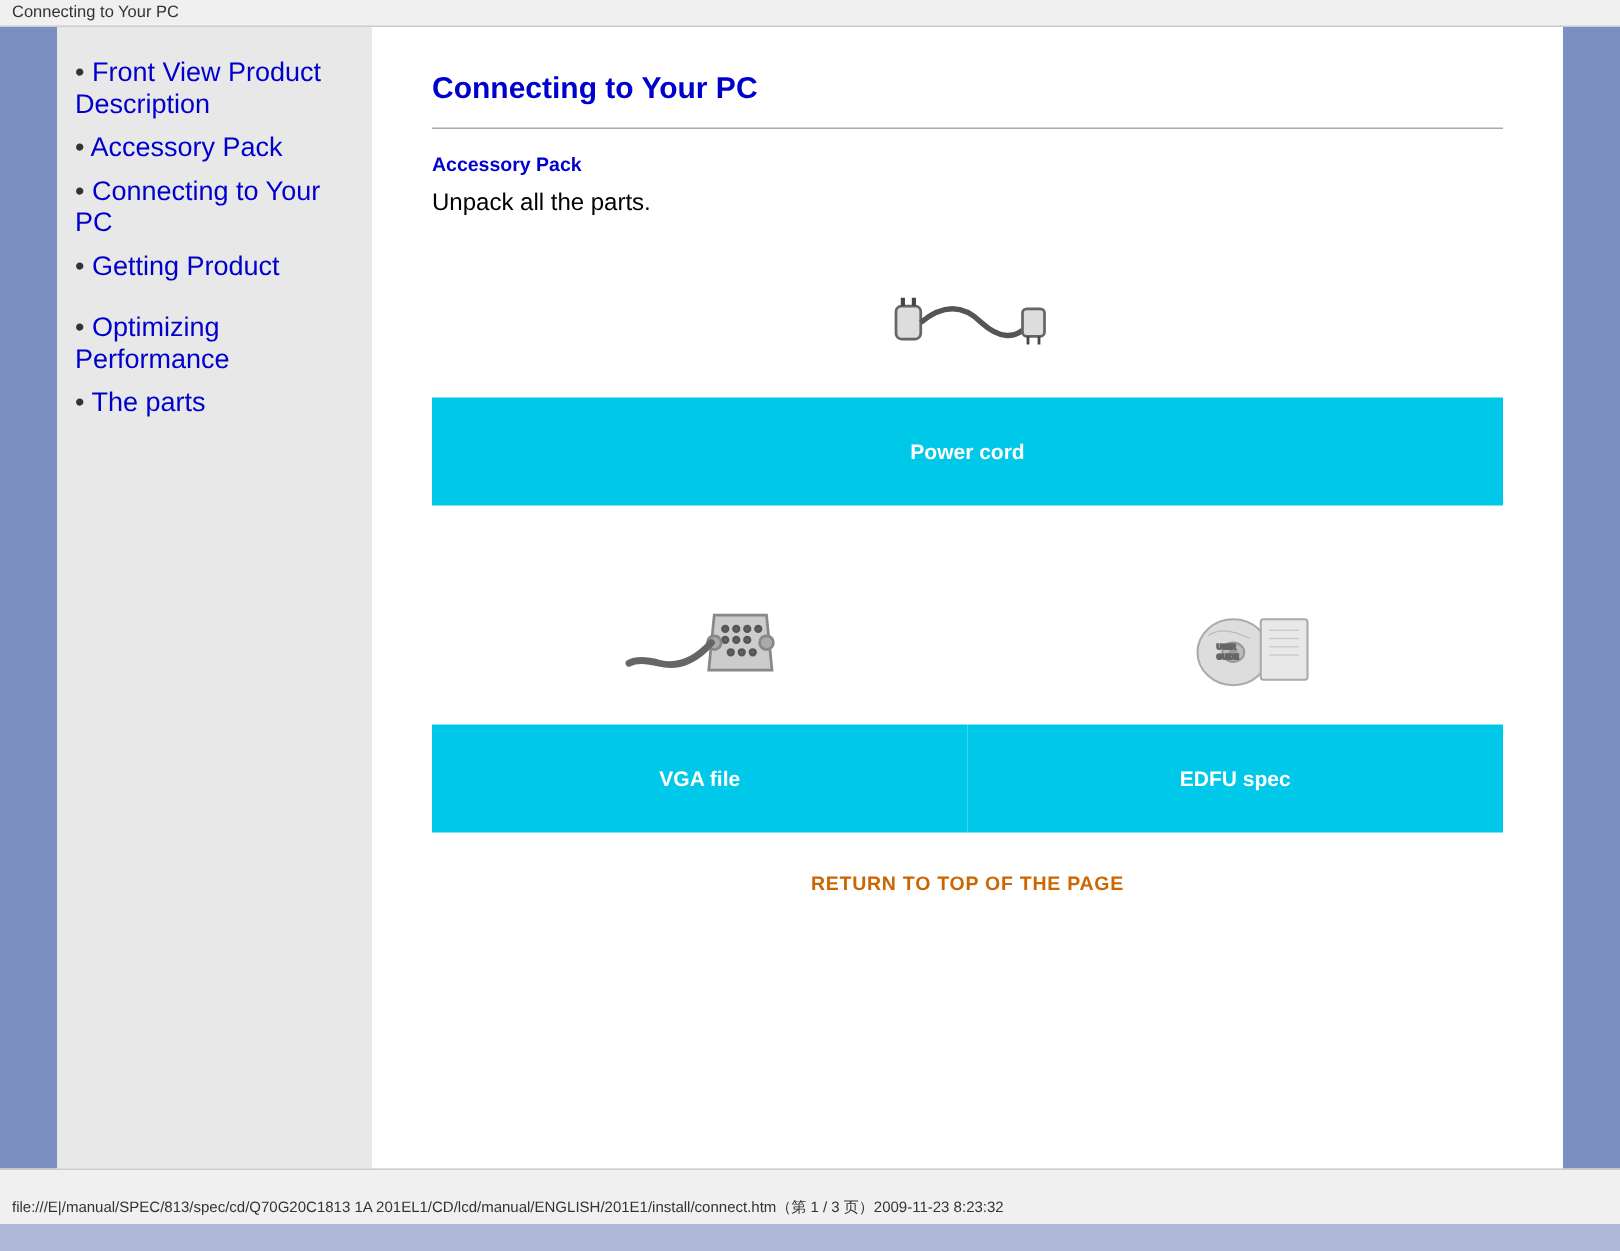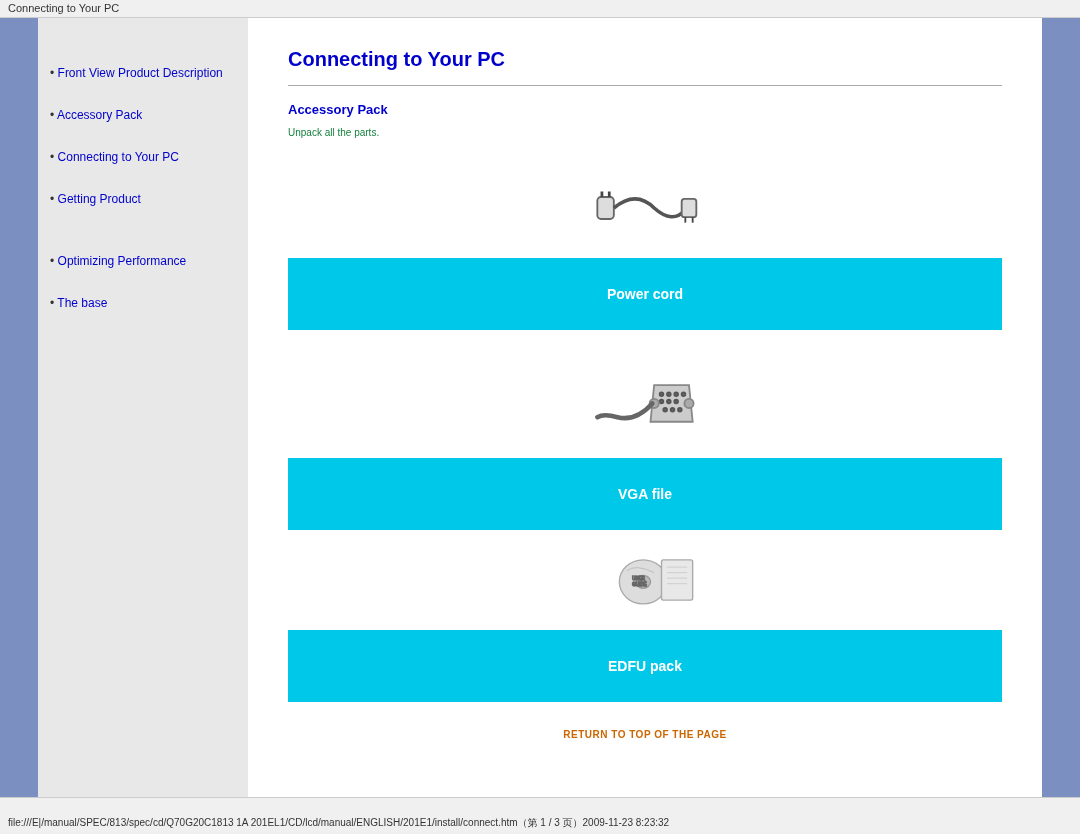--- a/index.html
+++ b/index.html
@@ -38,22 +38,21 @@
       background: #e8e8e8;
       padding: 20px 12px;
       flex-shrink: 0;
     }
     .sidebar ul {
       list-style: none;
       padding: 0;
     }
     .sidebar ul li {
       margin-bottom: 8px;
-      font-size: 12px;
-      margin-top: 28px;
+      font-size: 18px;
     }
     .sidebar ul li a {
       color: #0000cc;
       text-decoration: none;
     }
     .sidebar ul li::before {
       content: "• ";
       color: #333;
     }
     .sidebar-spacer { height: 12px; }
@@ -79,22 +78,22 @@
       border-top: 1px solid #aaa;
       margin-bottom: 16px;
     }
     .section-title {
       color: #0000cc;
       font-weight: bold;
       font-size: 13px;
       margin-bottom: 10px;
     }
     .unpack-text {
-      font-size: 10px;
-      color: #15803d;
+      font-size: 16px;
+      color: #000000;
       margin-bottom: 20px;
     }
     .item-cell {
       display: flex;
       flex-direction: column;
       align-items: center;
     }
     .item-image {
       height: 100px;
       display: flex;
@@ -108,41 +107,40 @@
       font-weight: bold;
       font-size: 14px;
       text-align: center;
       width: 100%;
       padding: 28px 10px;
       margin-top: 0;
     }
     .items-row {
       display: flex;
       gap: 0;
-      margin-bottom: 8px;
-      flex-direction: column;
+      margin-bottom: 26px;
     }
     .items-row .item-cell {
       flex: 1;
     }
     .spacer-between { height: 20px; }
     .return-link {
       text-align: center;
       margin-top: 24px;
     }
     .return-link a {
       color: #cc6600;
-      font-size: 10px;
+      font-size: 13px;
       font-weight: bold;
       text-decoration: none;
       letter-spacing: 0.5px;
     }
     .status-bar {
       position: absolute;
-      bottom: 0; left: 0; right: 0;
+      bottom: 18px; left: 0; right: 0;
       height: 34px;
       background: #f0f0f0;
       border-top: 1px solid #ccc;
       font-size: 10px;
       color: #333;
       padding: 18px 8px;
       white-space: nowrap;
       overflow: hidden;
     }
 
@@ -166,21 +164,21 @@
   <div class="left-accent"></div>
 
   <div class="sidebar">
     <ul>
       <li><a href="#">Front View Product Description</a></li>
       <li><a href="#">Accessory Pack</a></li>
       <li><a href="#">Connecting to Your PC</a></li>
       <li><a href="#">Getting Product</a></li>
       <div class="sidebar-spacer"></div>
       <li><a href="#">Optimizing Performance</a></li>
-      <li><a href="#">The base</a></li>
+      <li><a href="#">The parts</a></li>
     </ul>
   </div>
 
   <div class="content-area">
     <h1 class="page-title">Connecting to Your PC</h1>
     <hr class="divider">
     <div class="section-title">Accessory Pack</div>
     <div class="unpack-text">Unpack all the parts.</div>
 
     <div class="items-row">
@@ -254,21 +252,21 @@
               <line x1="84" y1="26" x2="106" y2="26" stroke="#ccc" stroke-width="1"></line>
               <line x1="84" y1="32" x2="106" y2="32" stroke="#ccc" stroke-width="1"></line>
               <line x1="84" y1="38" x2="106" y2="38" stroke="#ccc" stroke-width="1"></line>
               <line x1="84" y1="44" x2="106" y2="44" stroke="#ccc" stroke-width="1"></line>
 
               <text x="46" y="40" font-size="5" fill="#666" font-family="Arial">USER</text>
               <text x="46" y="47" font-size="5" fill="#666" font-family="Arial">GUIDE</text>
             </g>
           </svg>
         </div>
-        <div class="item-label">EDFU pack</div>
+        <div class="item-label">EDFU spec</div>
       </div>
     </div>
 
     <div class="return-link">
       <a href="#">RETURN TO TOP OF THE PAGE</a>
     </div>
   </div>
 
   <div class="right-accent"></div>
 </div>

